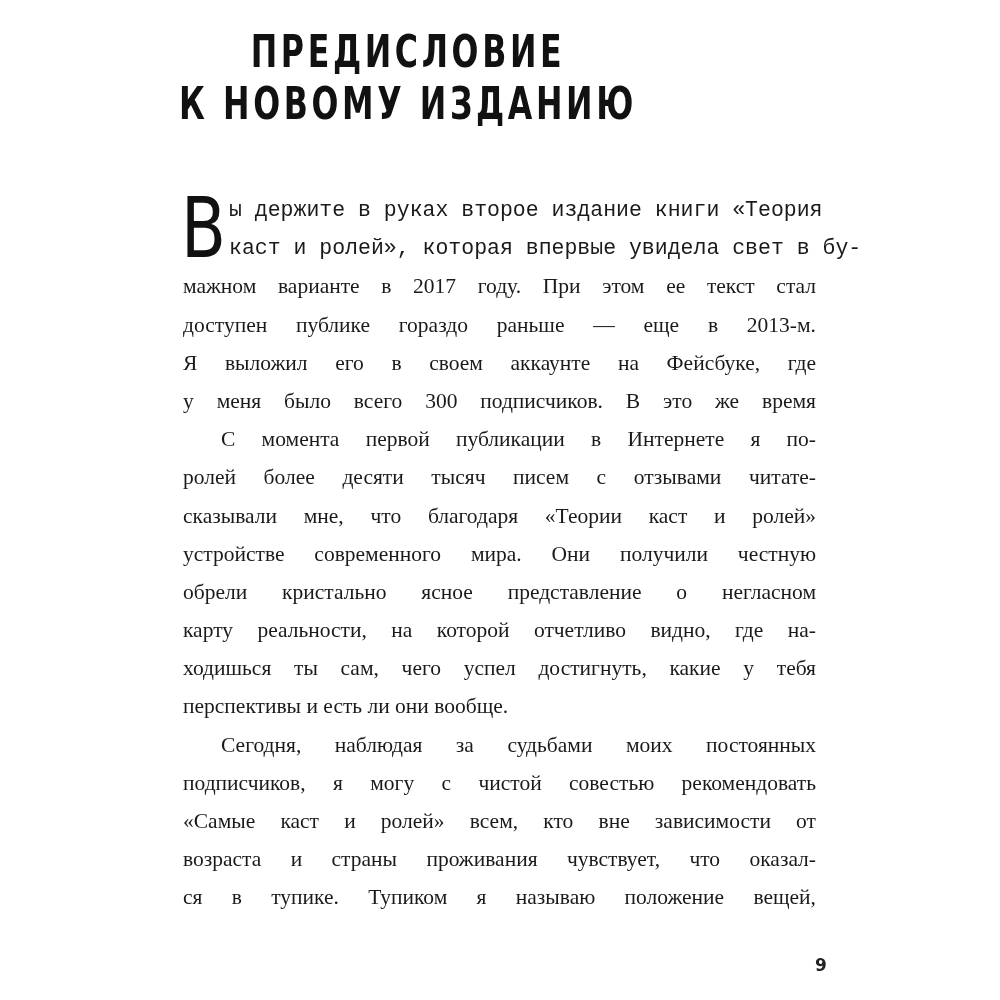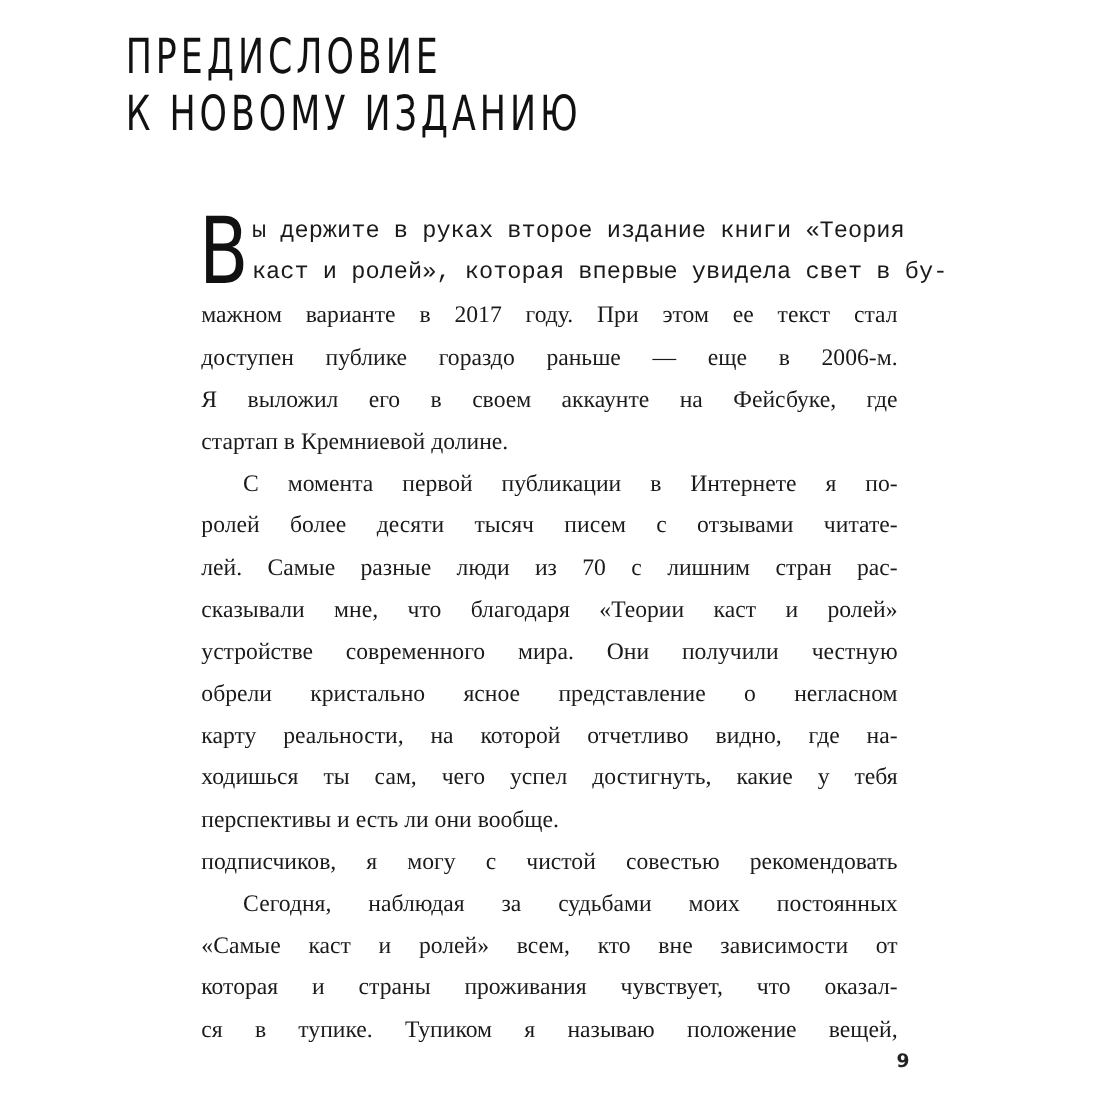--- a/index.html
+++ b/index.html
@@ -10,23 +10,23 @@
       overflow: hidden;
       color: #151515;
     }
     .page {
       position: absolute; left: 0; top: 0; width: 1000px; height: 1000px;
     }
     .title {
       position: absolute;
       left: 0; width: 816px;
       top: 26px;
-      text-align: left;
+      text-align: center;
       font-family: "DejaVu Sans", sans-serif;
-      font-weight: normal;
+      font-weight: bold;
       color: #111;
     }
     .title-line {
       display: block;
       font-size: 44px;
       line-height: 52px;
       letter-spacing: 5px;
       transform: scaleX(0.72);
       transform-origin: center;
       white-space: nowrap;
@@ -82,41 +82,40 @@
     <span class="title-line">К НОВОМУ ИЗДАНИЮ</span>
   </h1>
 
   <div class="body-text">
     <span class="dropcap">В</span>
 
     <div class="para">
       <span class="line dropcap-line">ы держите в руках второе издание книги «Теория</span>
       <span class="line dropcap-line">каст и ролей», которая впервые увидела свет в бу-</span>
       <span class="line">мажном варианте в 2017 году. При этом ее текст стал</span>
-      <span class="line">доступен публике гораздо раньше — еще в 2006-м.</span>
+      <span class="line">доступен публике гораздо раньше — еще в 2013-м.</span>
       <span class="line">Я выложил его в своем аккаунте на Фейсбуке, где</span>
-      <span class="line last">стартап в Кремниевой долине.</span>
+      <span class="line">у меня было всего 300 подписчиков. В это же время</span>
     </div>
 
     <div class="para">
       <span class="line indent">С момента первой публикации в Интернете я по-</span>
       <span class="line">ролей более десяти тысяч писем с отзывами читате-</span>
-      <span class="line">лей. Самые разные люди из 70 с лишним стран рас-</span>
       <span class="line">сказывали мне, что благодаря «Теории каст и ролей»</span>
       <span class="line">устройстве современного мира. Они получили честную</span>
       <span class="line">обрели кристально ясное представление о негласном</span>
       <span class="line">карту реальности, на которой отчетливо видно, где на-</span>
       <span class="line">ходишься ты сам, чего успел достигнуть, какие у тебя</span>
       <span class="line last">перспективы и есть ли они вообще.</span>
     </div>
 
     <div class="para">
+      <span class="line indent">Сегодня, наблюдая за судьбами моих постоянных</span>
       <span class="line">подписчиков, я могу с чистой совестью рекомендовать</span>
-      <span class="line indent">Сегодня, наблюдая за судьбами моих постоянных</span>
       <span class="line">«Самые каст и ролей» всем, кто вне зависимости от</span>
-      <span class="line">которая и страны проживания чувствует, что оказал-</span>
+      <span class="line">возраста и страны проживания чувствует, что оказал-</span>
       <span class="line">ся в тупике. Тупиком я называю положение вещей,</span>
 
     </div>
   </div>
 
   <div class="page-number">9</div>
 </div>
 
 </body></html>

